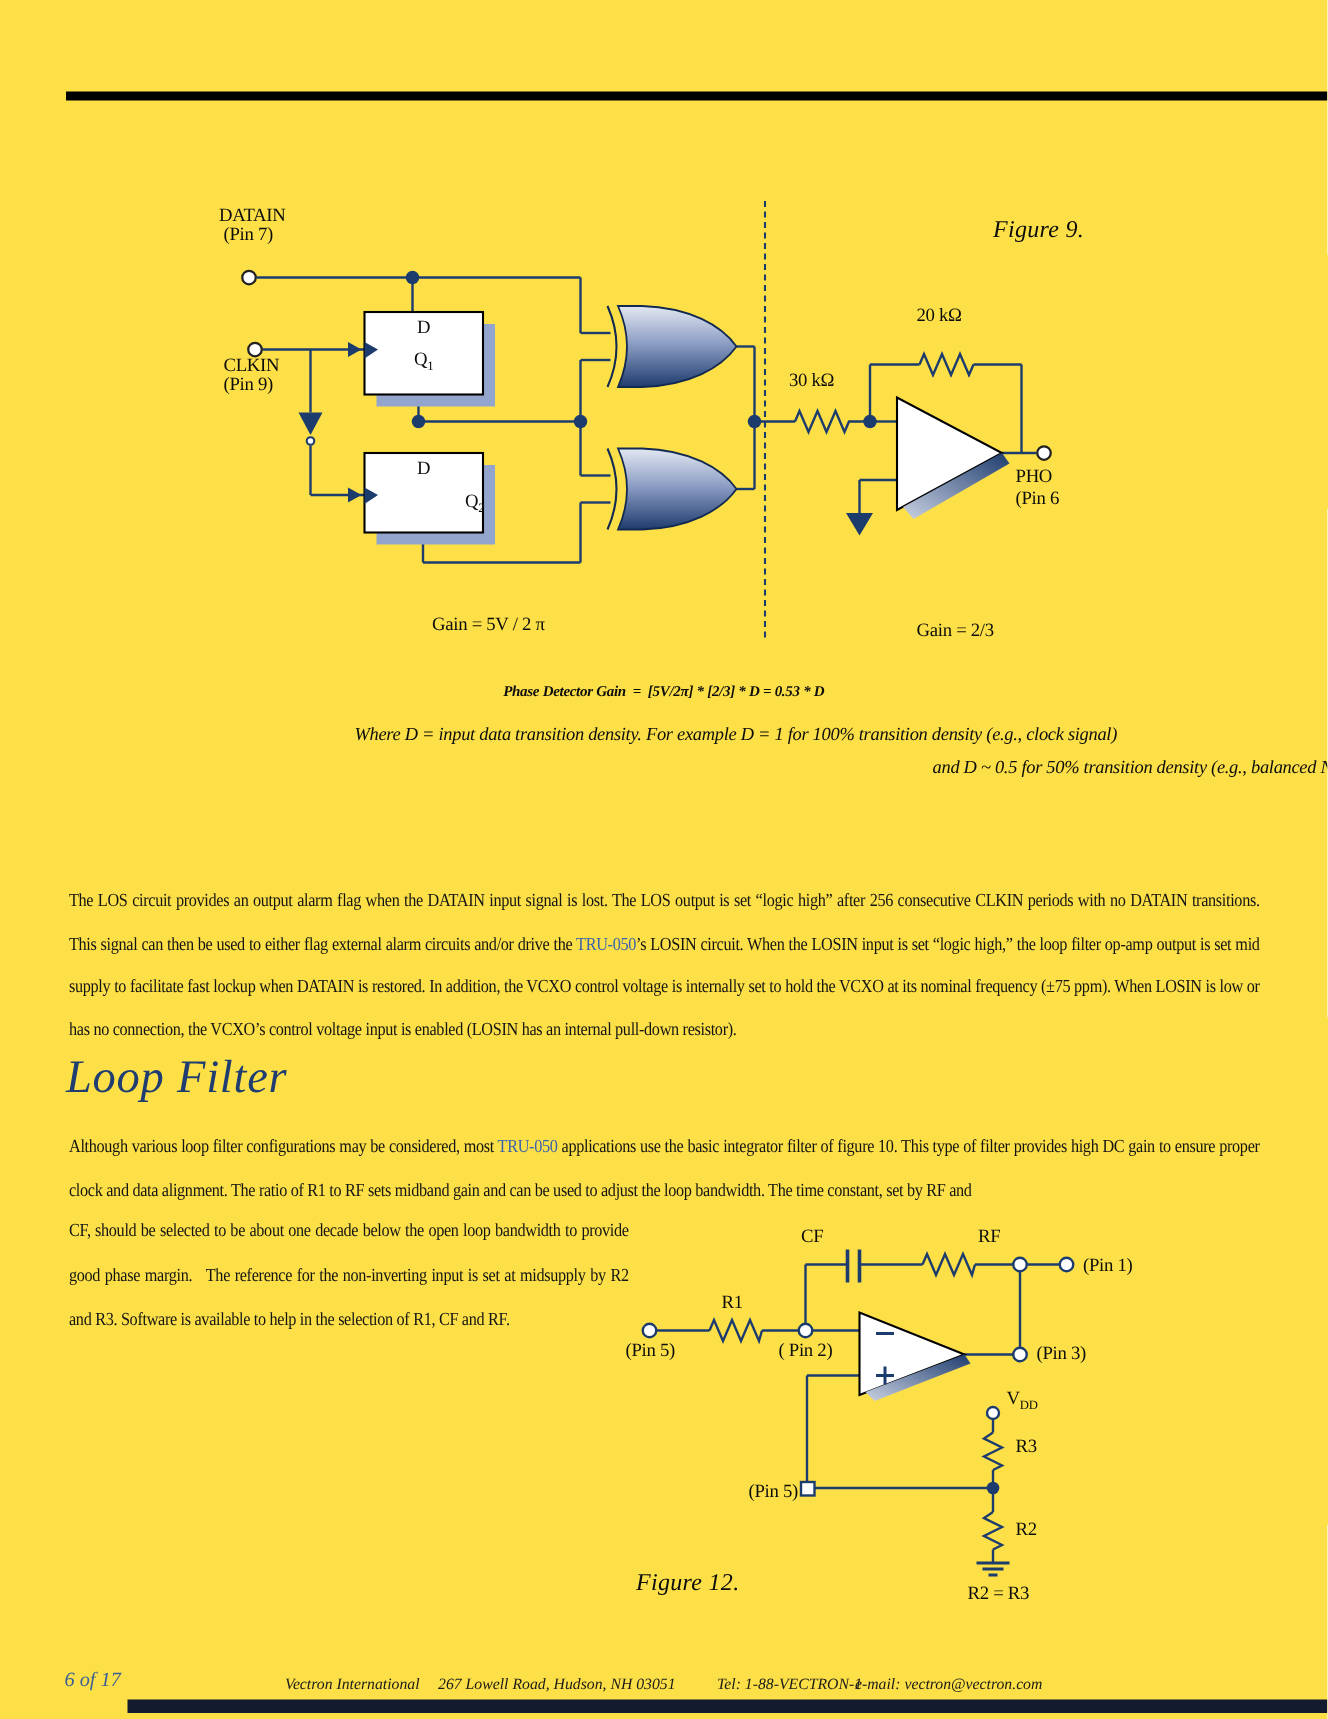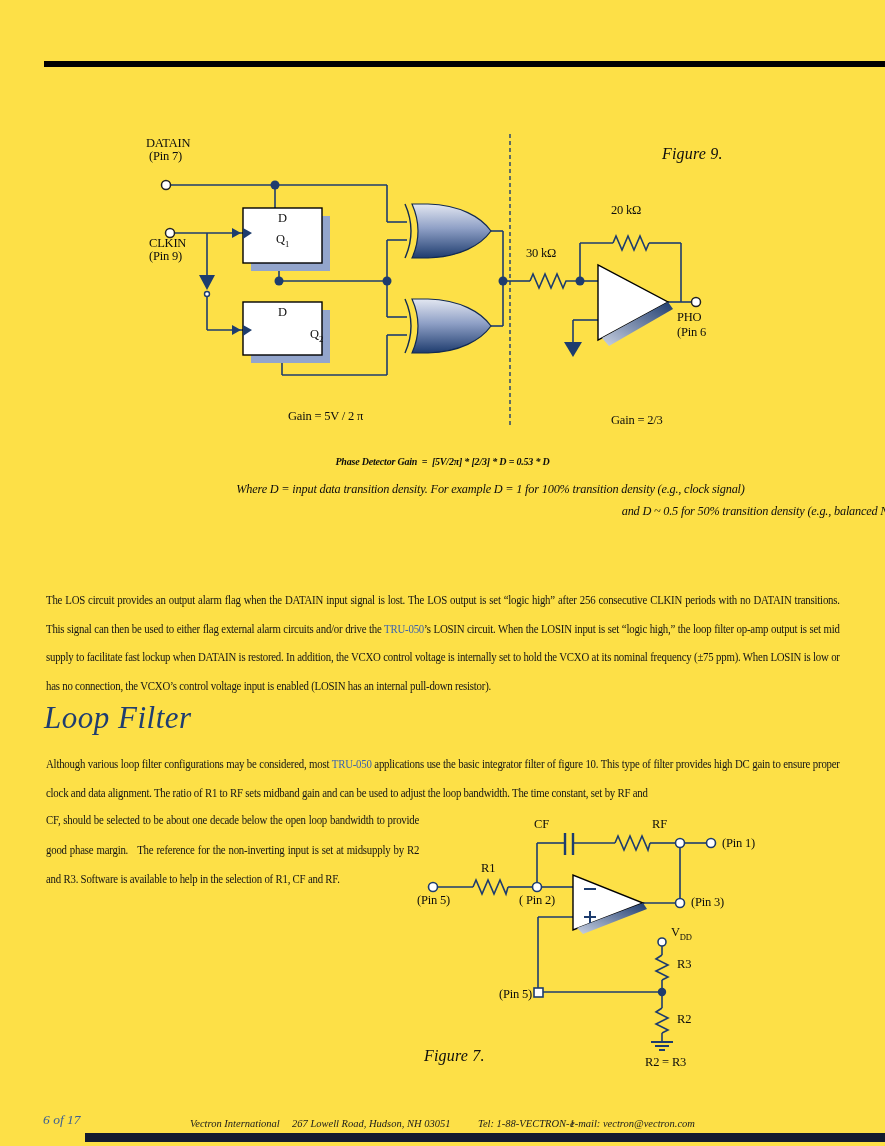--- a/index.html
+++ b/index.html
@@ -240,21 +240,21 @@
   <div class="clbl" style="left:722px;top:836px;">(Pin 1)</div>
   <div class="clbl" style="left:481px;top:861px;">R1</div>
   <div class="clbl" style="left:417px;top:893px;">(Pin 5)</div>
   <div class="clbl" style="left:519px;top:893px;">( Pin 2)</div>
   <div class="clbl" style="left:691px;top:895px;">(Pin 3)</div>
   <div class="clbl" style="left:671px;top:925px;"><span>V</span><sub class="ss">DD</sub></div>
   <div class="clbl" style="left:677px;top:957px;">R3</div>
   <div class="clbl" style="left:494px;top:987px;width:38px;text-align:right;">(Pin 5)</div>
   <div class="clbl" style="left:677px;top:1012px;">R2</div>
   <div class="clbl" style="left:645px;top:1055px;">R2 = R3</div>
-  <div class="figcap" style="left:424px;top:1047px;">Figure 7.</div>
+  <div class="figcap" style="left:424px;top:1047px;">Figure 12.</div>
 
   <div class="page-num">6 of 17</div>
   <div class="foot" style="left:190px;">Vectron International</div>
   <div class="foot" style="left:292px;">267 Lowell Road, Hudson, NH 03051</div>
   <div class="foot" style="left:478px;">Tel: 1-88-VECTRON-1</div>
   <div class="foot" style="left:570px;">e-mail: vectron@vectron.com</div>
   <div class="bottom-rule"></div>
 
 </div>
 

